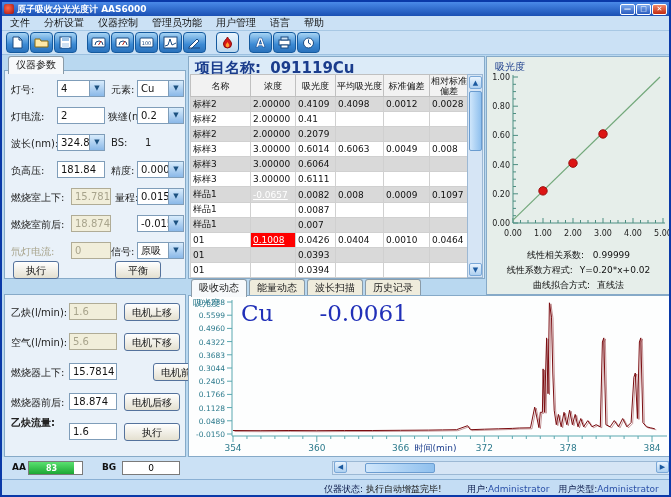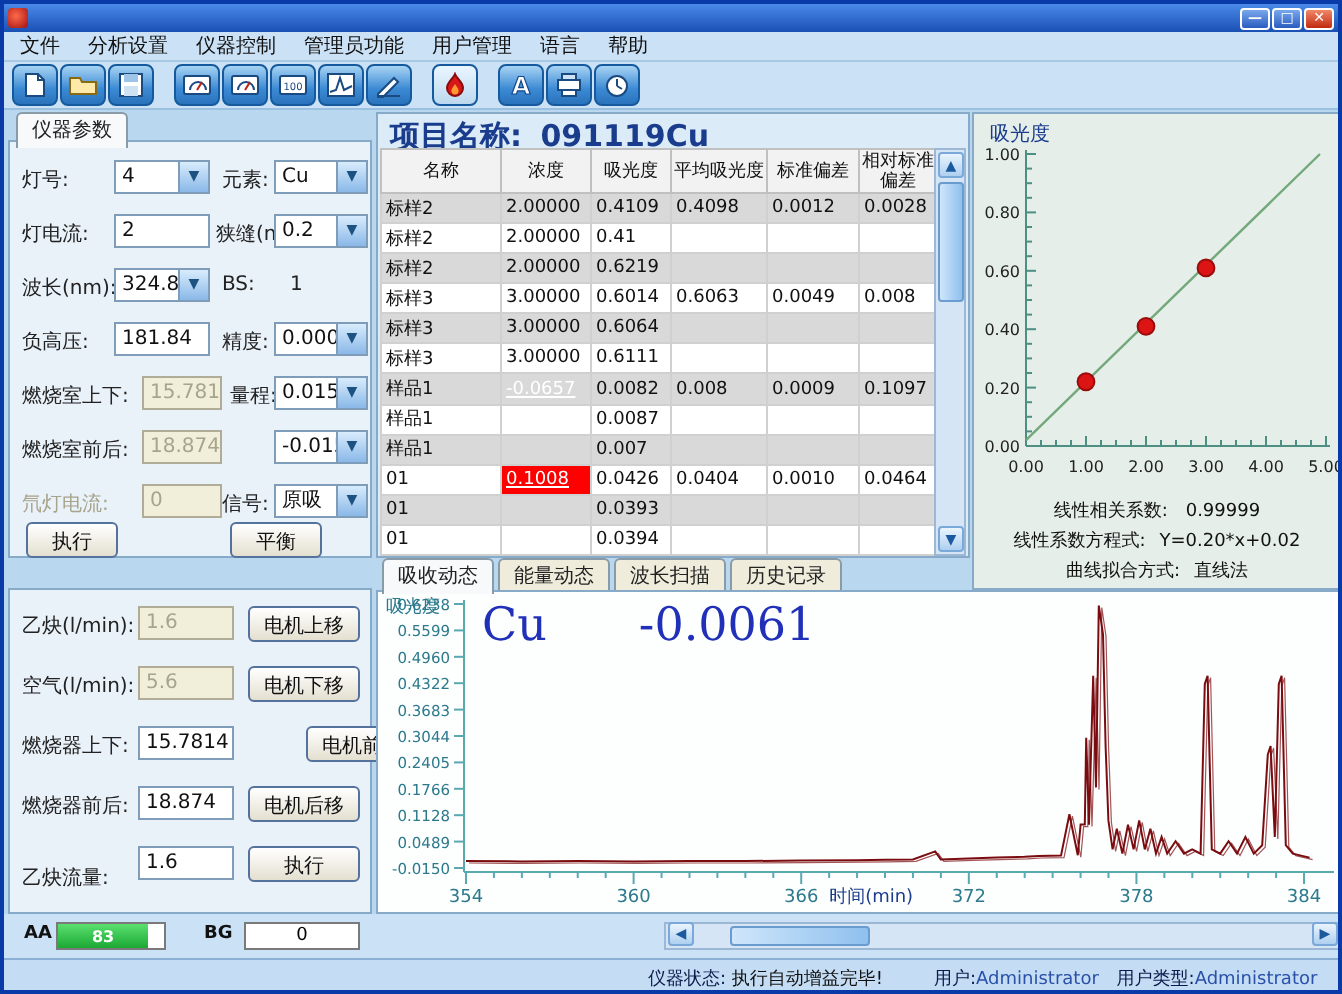--- a/index.html
+++ b/index.html
@@ -102,20 +102,21 @@
   .v-red { color:#d00000; } .v-blue { color:#0030d0; } .v-dark { color:#111; }
   .v-user { color:#2a50a8; }
 </style>
 </head>
 <body>
 
 <div id="win">
 
   <div class="titlebar">
     <div class="appicon"></div>
+    <span>原子吸收分光光度计  AAS6000</span>
     <div class="wbtns">
       <div class="wbtn">—</div>
       <div class="wbtn">□</div>
       <div class="wbtn close">✕</div>
     </div>
   </div>
 
   <div class="menubar">
       <span>文件</span>
       <span>分析设置</span>
@@ -255,21 +256,21 @@
     <div class="xpbtn" style="left:119px; top:38px; width:56px;">电机下移</div>
 
     <div class="flabel" style="left:6px; top:71px;">燃烧器上下:</div>
     <div class="fbox" style="left:64px; top:68px; width:48px;"><span>15.7814</span></div>
     <div class="xpbtn" style="left:119px; top:68px; width:56px;margin-left:29px;">电机前移</div>
 
     <div class="flabel" style="left:6px; top:101px;">燃烧器前后:</div>
     <div class="fbox" style="left:64px; top:98px; width:48px;"><span>18.874</span></div>
     <div class="xpbtn" style="left:119px; top:98px; width:56px;">电机后移</div>
 
-    <div class="flabel" style="left:6px; top:137px;">乙炔流量:</div>
+    <div class="flabel" style="left:6px; top:121px;font-weight:bold;">乙炔流量:</div>
     <div class="fbox" style="left:64px; top:128px; width:48px;"><span>1.6</span></div>
     <div class="xpbtn" style="left:119px; top:128px; width:56px;">执行</div>
   </div>
 
   <div class="panel" id="tablepanel">
     <div class="projrow">
       <span>项目名称:</span>
       <span style="margin-left:4px;">091119Cu</span>
     </div>
     <table class="grid">
@@ -304,21 +305,21 @@
             <td>标样2</td>
             <td>2.00000</td>
             <td>0.41</td>
             <td></td>
             <td></td>
             <td></td>
           </tr>
           <tr class="alt">
             <td>标样2</td>
             <td>2.00000</td>
-            <td>0.6219</td>
+            <td>0.2079</td>
             <td></td>
             <td></td>
             <td></td>
           </tr>
           <tr class="">
             <td>标样3</td>
             <td>3.00000</td>
             <td>0.6014</td>
             <td>0.6063</td>
             <td>0.0049</td>

